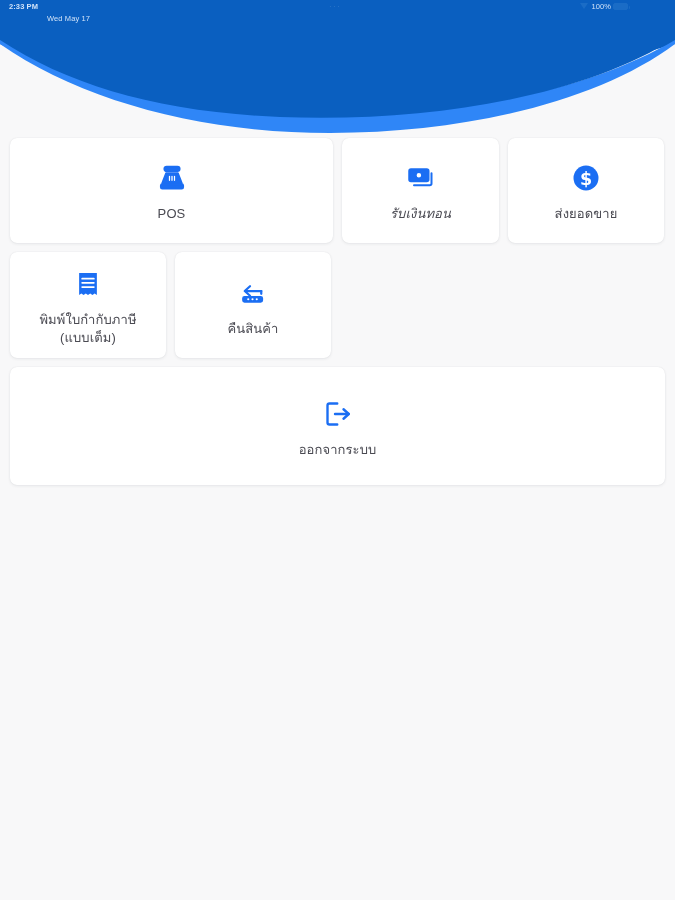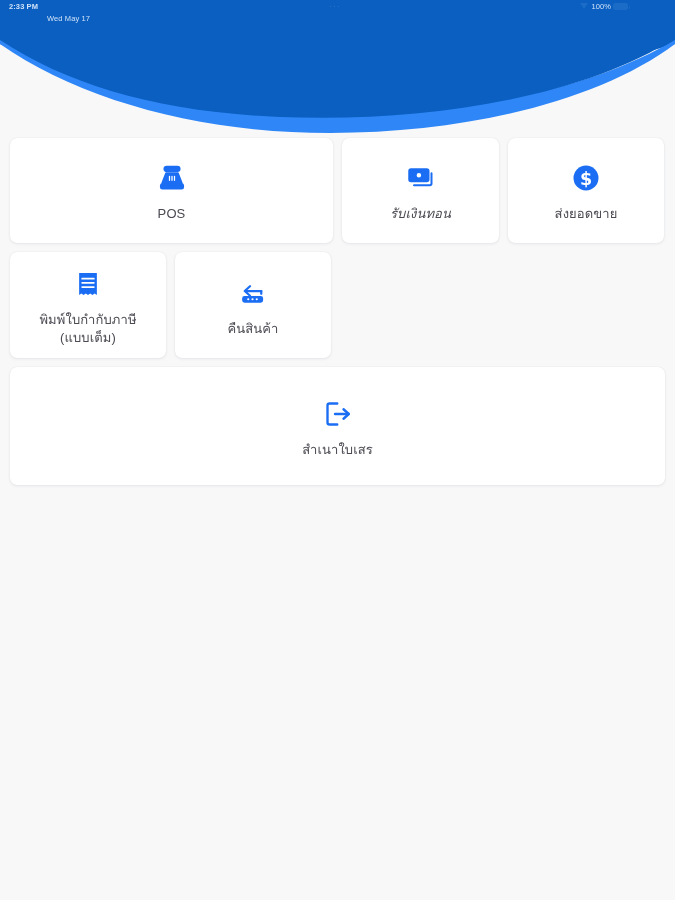--- a/index.html
+++ b/index.html
@@ -241,17 +241,17 @@
 
   <div class="grid-row row3">
     <div class="card">
       <span class="card-icon">
         <svg width="30" height="30" viewBox="0 0 24 24" fill="none" stroke="currentColor" stroke-width="1.9" stroke-linecap="round" stroke-linejoin="round">
           <path d="M11.4 3.6 H5.2 a1.6 1.6 0 0 0-1.6 1.6 v13.6 a1.6 1.6 0 0 0 1.6 1.6 h6.2"></path>
           <path d="M16.4 8.2 L20.6 12 L16.4 15.8"></path>
           <path d="M20.6 12 H9.6"></path>
         </svg>
       </span>
-      <span class="card-label">สำเนาใบเสร</span>
+      <span class="card-label">ออกจากระบบ</span>
     </div>
   </div>
 
 </div>
 
 </body></html>

